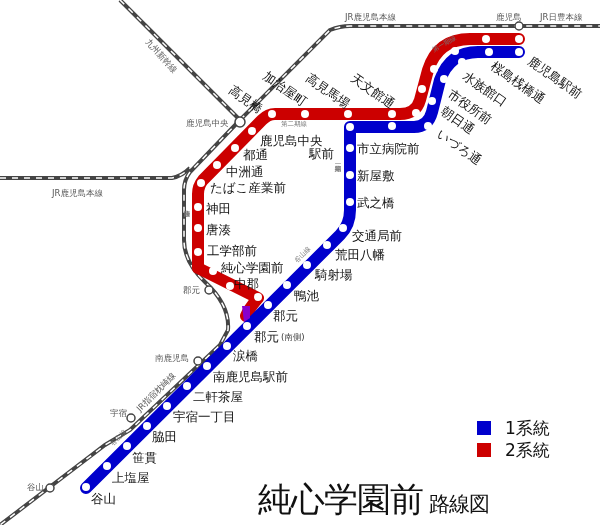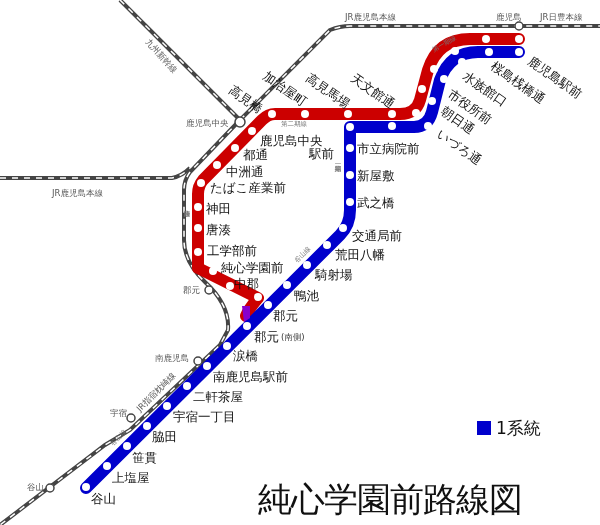--- a/index.html
+++ b/index.html
@@ -3,24 +3,24 @@
   <meta charset="utf-8">
   <style>
     html, body { margin: 0; padding: 0; background: #ffffff; }
     body { width: 600px; height: 525px; overflow: hidden; position: relative; font-family: "DejaVu Sans", sans-serif; }
     #map { position: absolute; left: 0; top: 0; width: 600px; height: 525px; }
     .st-label { font-family: "DejaVu Sans", sans-serif; font-size: 12.5px; fill: #111; }
     .jr-label { font-family: "DejaVu Sans", sans-serif; font-size: 8.5px; fill: #555; }
     .line-label { font-family: "DejaVu Sans", sans-serif; font-size: 6.5px; fill: #777; }
     .sub-label { font-size: 8.5px; fill: #333; }
     .legend { position: absolute; left: 477px; top: 417px; font-size: 17px; color: #111; line-height: 22px; }
-    .legend-row { display: flex; align-items: center; gap: 5px; }
+    .legend-row { display: flex; align-items: center; gap: 14px; }
     .swatch { width: 14px; height: 14px; display: inline-block; }
     .title { position: absolute; left: 258px; top: 477px; font-size: 34px; color: #111; letter-spacing: -1px; white-space: nowrap; }
-    .title .small { font-size: 34px; }
+    .title .small { font-size: 21px; margin-left: 6px; }
   </style>
 </head>
 <body>
 
 <svg id="map" viewBox="0 0 600 525" xmlns="http://www.w3.org/2000/svg">
 
   <g fill="none">
 
     <path d="M120,0 L240,120" stroke="#444" stroke-width="4"></path>
     <path d="M120,0 L240,120" stroke="#fff" stroke-width="1.5" stroke-dasharray="6,6"></path>
@@ -160,17 +160,21 @@
     <text class="st-label" x="112" y="482">上塩屋</text>
     <text class="st-label" x="91" y="503">谷山</text>
   </g>
 </svg>
 
 <div class="legend">
   <div class="legend-row">
     <span class="swatch" style="background:#0000cc"></span>
     <span>1系統</span>
   </div>
+  <div class="legend-row">
+    <span class="swatch" style="background:#cc0000"></span>
+    <span>2系統</span>
+  </div>
 </div>
 
 <div class="title">
   <span>純心学園前</span><span class="small">路線図</span>
 </div>
 
 </body></html>

